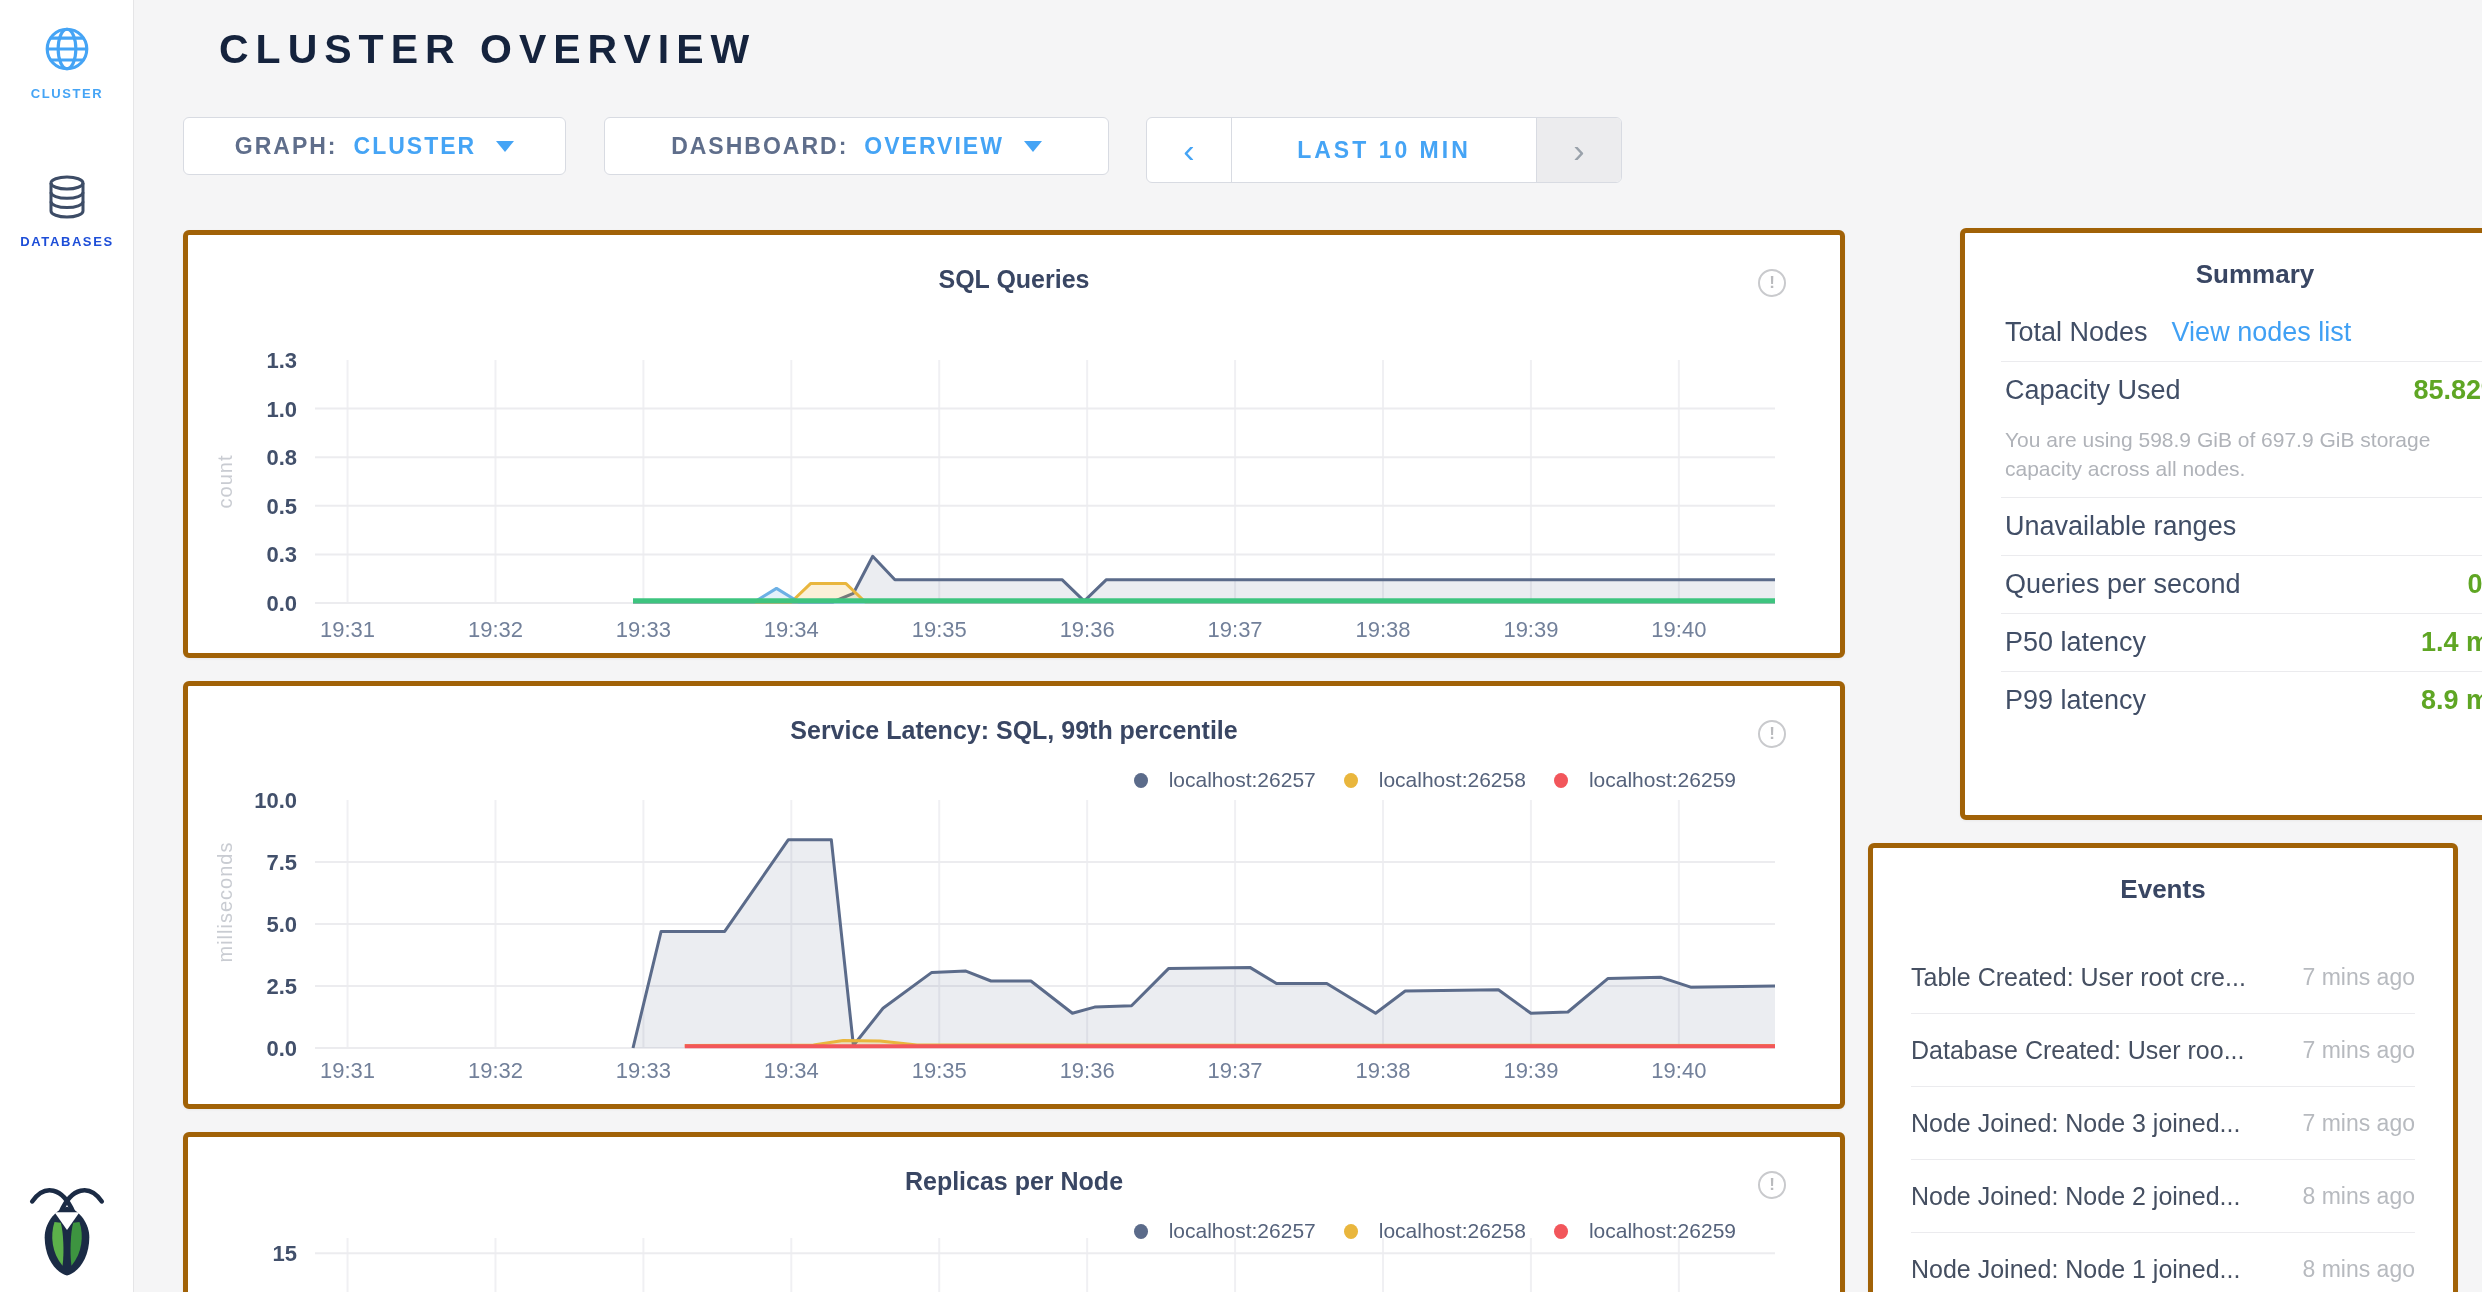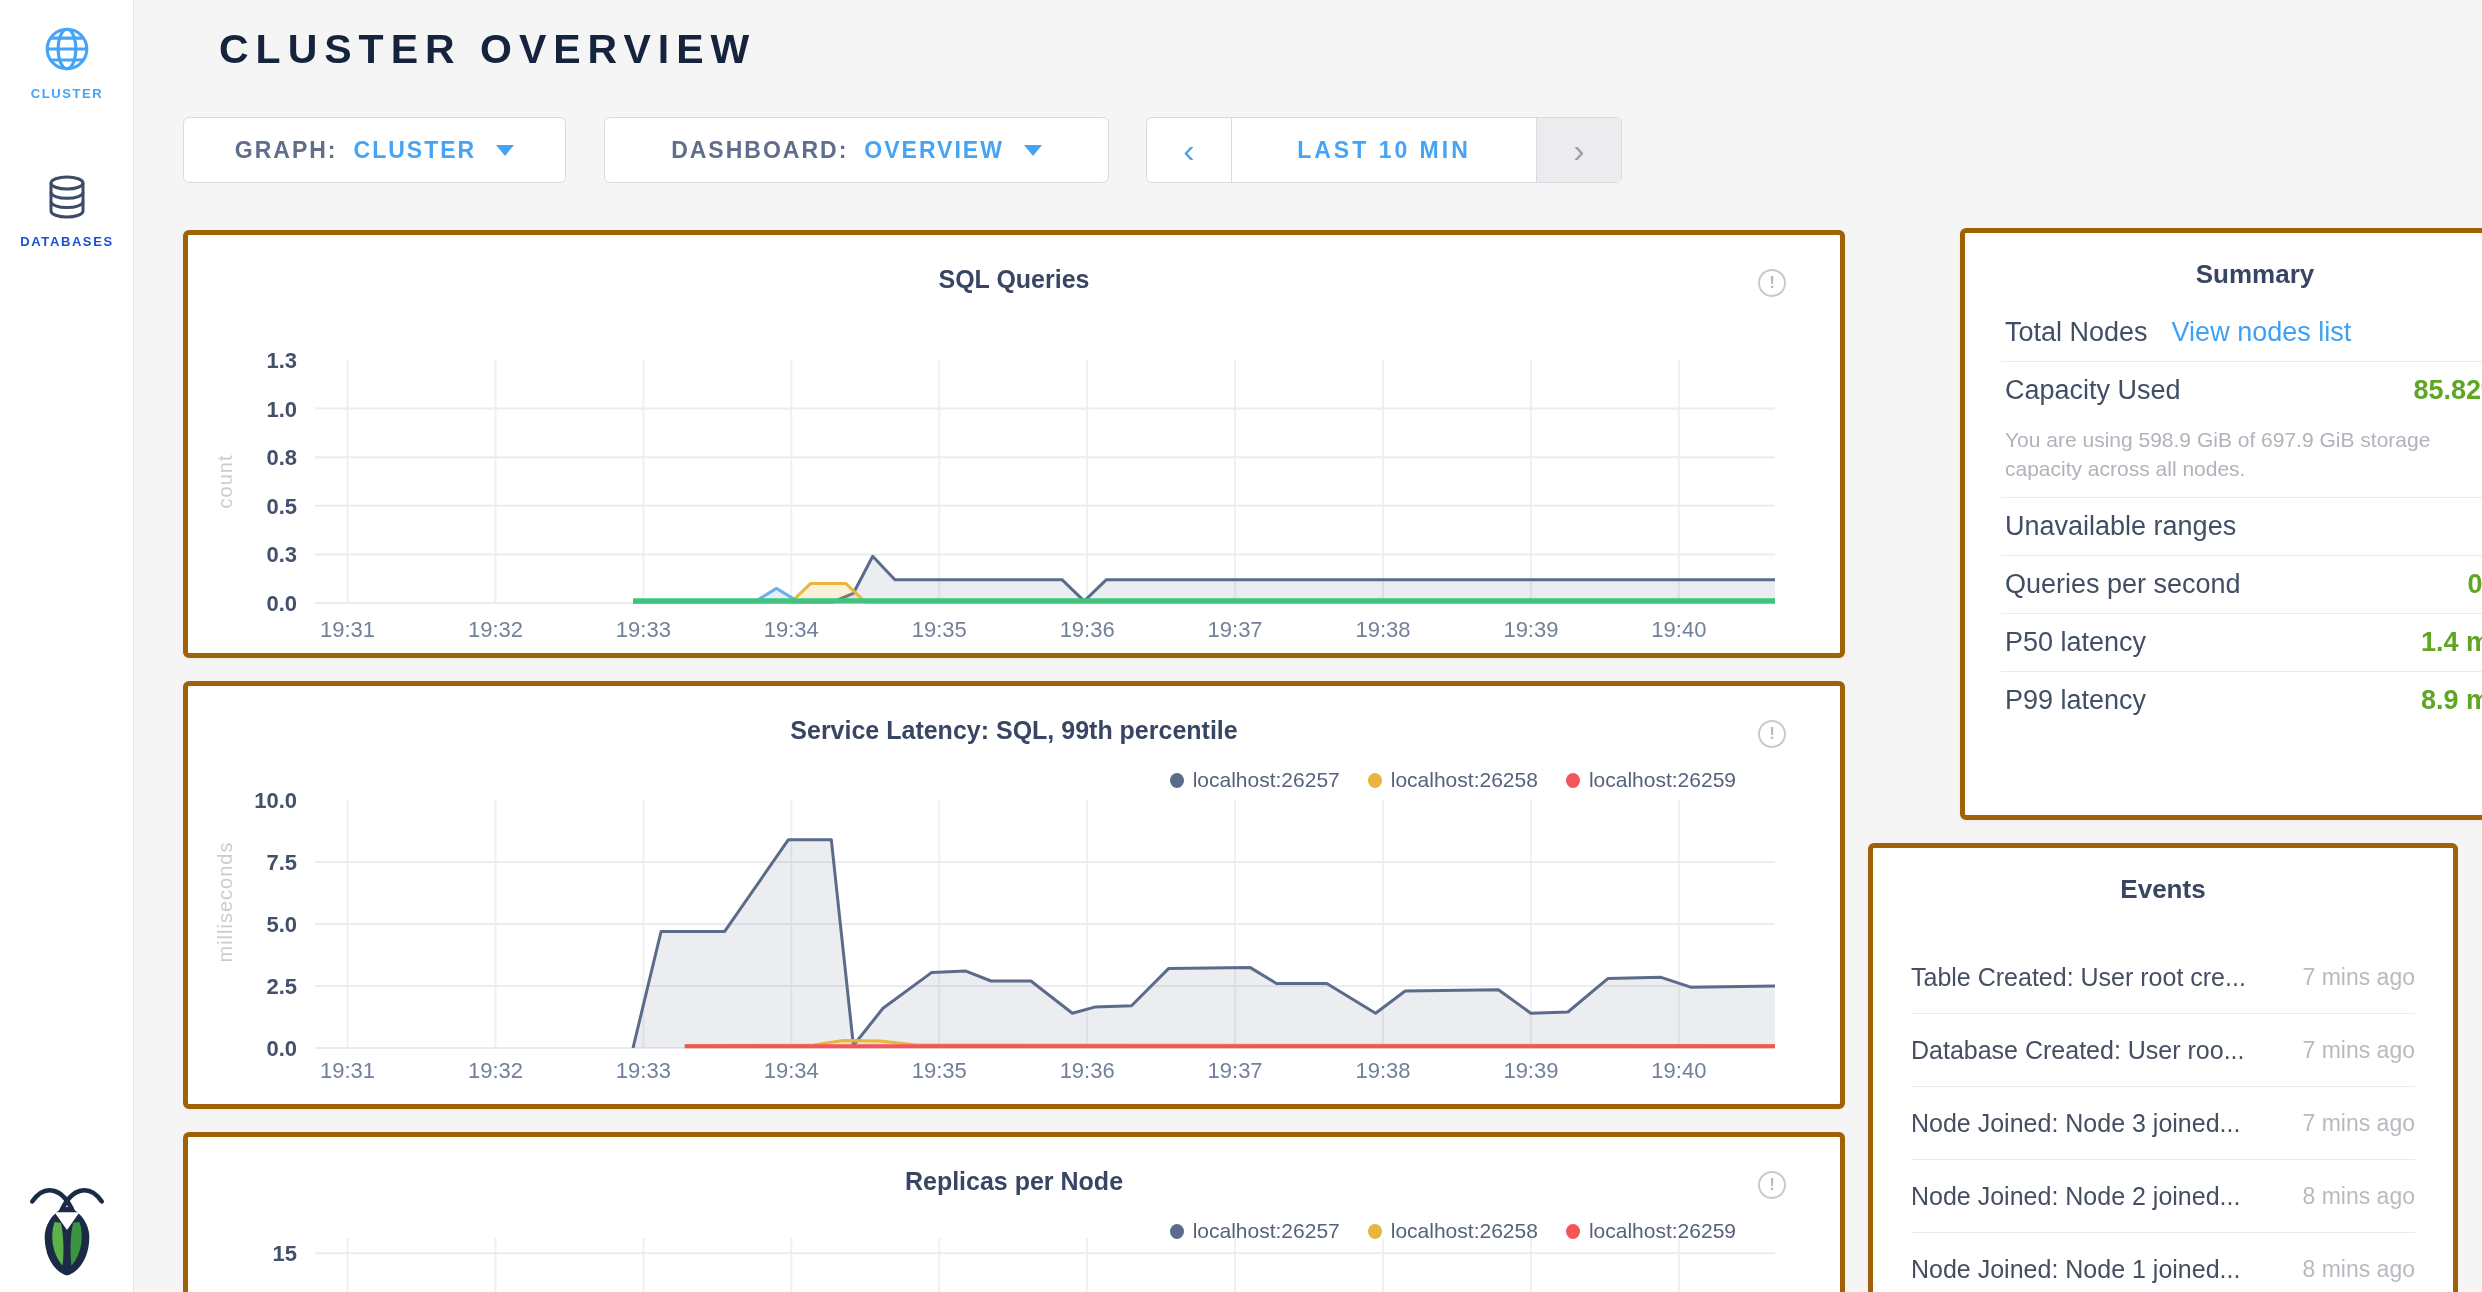--- a/index.html
+++ b/index.html
@@ -13,21 +13,21 @@
             align-items:center;cursor:pointer;}
   .nav-item svg{display:block;}
   .nav-label{margin-top:12px;font-size:13px;font-weight:700;letter-spacing:1.6px;}
   .nav-cluster{top:24px;color:#45a4f5;}
   .nav-databases{top:174px;color:#1d4ed8;}
   .logo{position:absolute;left:26px;bottom:12px;width:82px;height:100px;}
 
   
   .page-title{position:absolute;left:183px;top:26px;font-size:41px;font-weight:800;
               letter-spacing:7px;color:#15233d;margin-left:36px;}
-  .dropdown{position:absolute;top:117px;height:66px;background:#fff;border:1px solid #d8dbe2;
+  .dropdown{position:absolute;top:117px;height:58px;background:#fff;border:1px solid #d8dbe2;
             border-radius:6px;display:flex;align-items:center;justify-content:center;gap:16px;
             font-size:23px;letter-spacing:2px;cursor:pointer;box-sizing:border-box;}
   .dd-graph{left:183px;width:383px;}
   .dd-dashboard{left:604px;width:505px;}
   .dd-label{color:#5f6e8b;font-weight:700;}
   .dd-value{color:#45a4f5;font-weight:700;}
   .caret{width:0;height:0;border-left:9px solid transparent;border-right:9px solid transparent;
          border-top:11px solid #45a4f5;margin-left:4px;}
   .timesel{position:absolute;top:117px;left:1146px;width:476px;height:66px;background:#fff;
            border:1px solid #d8dbe2;border-radius:6px;display:flex;overflow:hidden;box-sizing:border-box;}
@@ -46,21 +46,21 @@
   #card-replicas{left:183px;top:1132px;width:1662px;height:300px;}
   #card-summary{left:1960px;top:228px;width:590px;height:592px;}
   #card-events{left:1868px;top:843px;width:590px;height:560px;}
 
   .chart-title{position:absolute;top:30px;left:0;width:100%;text-align:center;font-size:25px;
                font-weight:700;color:#394663;}
   .info-icon{position:absolute;top:34px;right:54px;width:24px;height:24px;border:2px solid #c9cacd;
              border-radius:50%;color:#b9babd;font-size:17px;font-weight:700;display:flex;
              align-items:center;justify-content:center;cursor:pointer;}
   .legend{position:absolute;top:82px;right:104px;display:flex;gap:28px;align-items:center;}
-  .legend-item{display:flex;align-items:center;gap:9px;font-size:21px;color:#55627b;cursor:pointer;}
+  .legend-item{display:flex;align-items:center;gap:21px;font-size:21px;color:#55627b;cursor:pointer;}
   .legend-dot{width:14px;height:15px;border-radius:50%;}
   .axis-unit{position:absolute;left:2px;width:70px;text-align:center;font-size:20px;color:#c9ccd2;
              letter-spacing:1px;transform:rotate(-90deg);white-space:nowrap;}
   svg.chartsvg{position:absolute;left:0;}
 
   
   .panel-title{margin-top:26px;text-align:center;font-size:26px;font-weight:700;color:#394663;}
   .summary-list{margin-top:14px;}
   .srow{margin:0 36px;border-bottom:1px solid #ebebee;padding:13px 4px;}
   .srow:last-child{border-bottom:none;}

